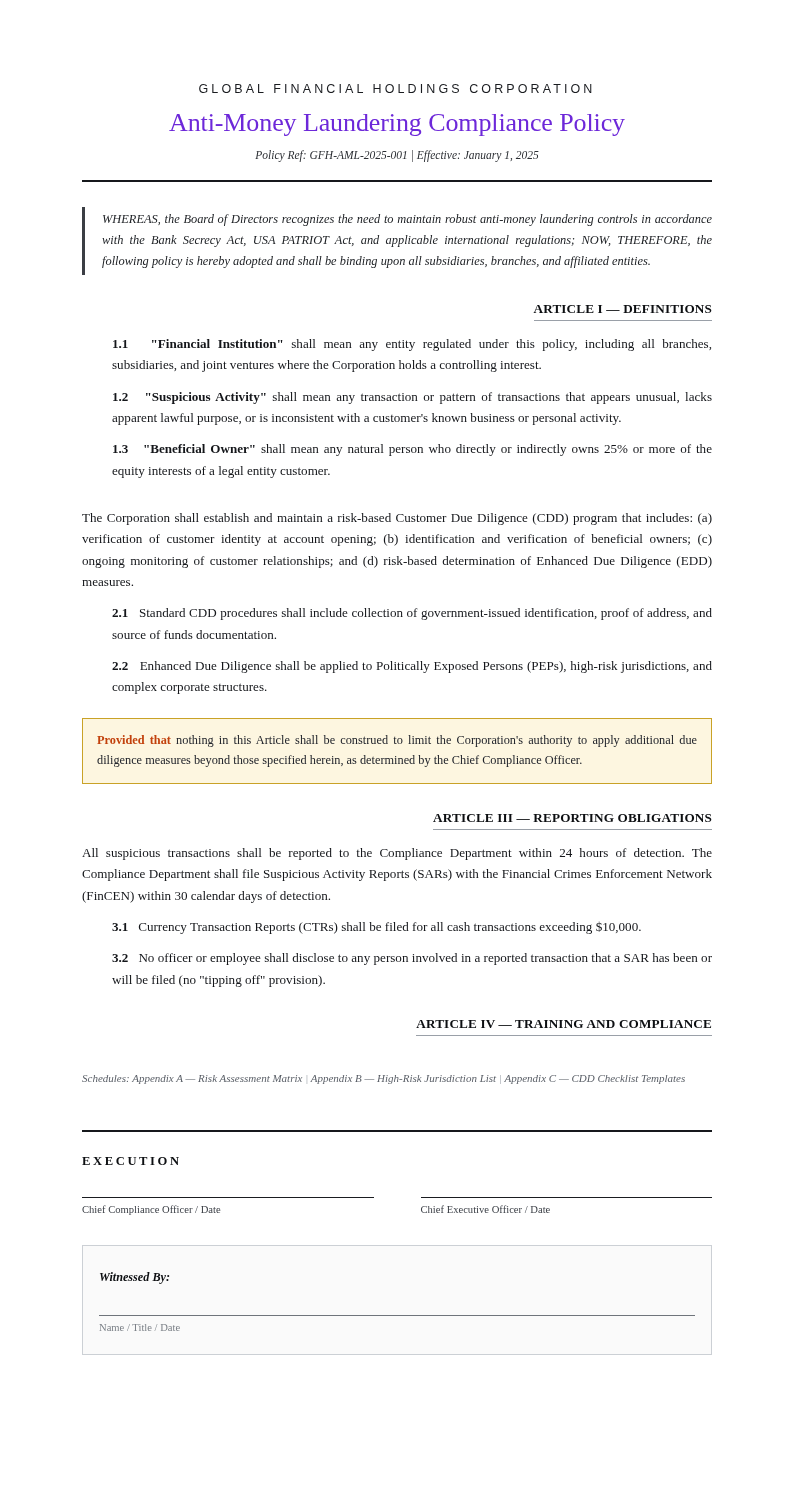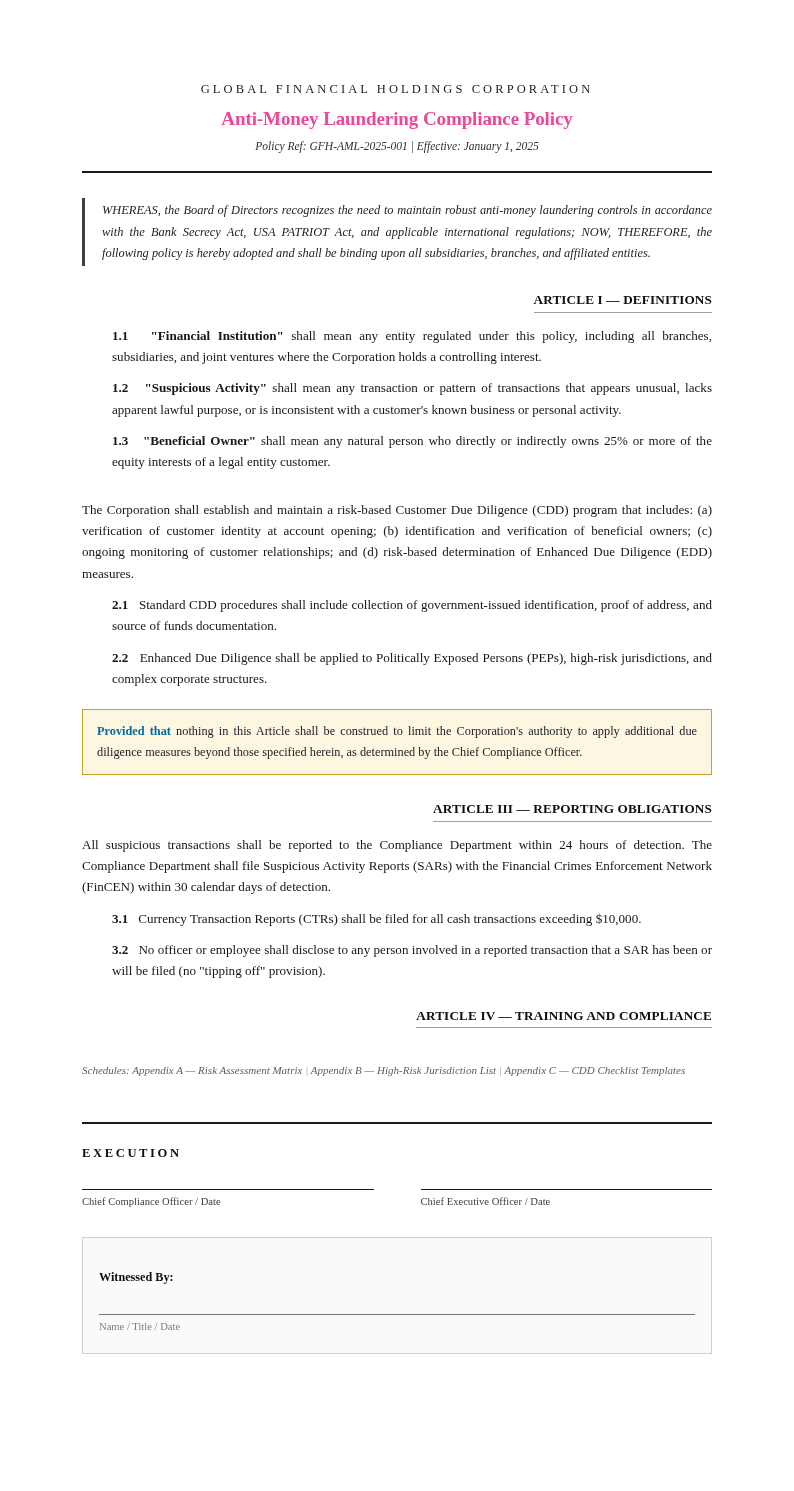--- a/index.html
+++ b/index.html
@@ -21,33 +21,33 @@
     box-sizing: border-box;
     padding: 82px 82px 60px 82px;
     background: #ffffff;
   }
 
   
   .doc-header {
     text-align: center;
   }
   .org-name {
-    font-family: Liberation Serif, serif;
+    font-family: Liberation Sans, sans-serif;
     font-size: 12.5px;
     letter-spacing: 3.1px;
     font-weight: 400;
     color: #1a1c20;
     text-transform: uppercase;
     margin: 0 0 11px 0;
     line-height: 1.2;
   }
   .doc-title {
-    font-size: 19px;
-    font-weight: 700;
-    color: #ec4899;
+    font-size: 26px;
+    font-weight: 400;
+    color: #6d28d9;
     margin: 0 0 9px 0;
     line-height: 1.18;
     letter-spacing: -0.1px;
   }
   .doc-subtitle {
     font-size: 11.5px;
     font-style: italic;
     color: #2b2e33;
     margin: 0;
     line-height: 1.3;
@@ -124,21 +124,21 @@
   }
   .proviso p {
     margin: 0;
     font-size: 12.3px;
     line-height: 1.66;
     text-align: justify;
     color: #20232a;
   }
   .proviso .lead {
     font-weight: 700;
-    color: #0369a1;
+    color: #c2410c;
   }
 
   
   .schedules {
     margin: 22px 0 0 0;
     font-size: 11px;
     font-style: italic;
     color: #595e66;
     line-height: 1.6;
     text-align: left;
@@ -186,22 +186,23 @@
     margin-top: 27px;
     border: 1.2px solid #ccd0d5;
     background: #fafafa;
     padding: 16px 16px 18px 16px;
     box-sizing: border-box;
   }
   .witness-title {
     font-size: 12.2px;
     font-weight: 700;
     color: #0d0f12;
-    margin: 16px 0 29px 0;
+    margin: 8px 0 29px 0;
     line-height: 1.3;
+    font-style: italic;
   }
   .witness-line {
     border-top: 1px solid #6f747b;
     height: 0;
     margin: 0 0 5px 0;
   }
   .witness-caption {
     font-size: 10.6px;
     color: #7b8087;
     line-height: 1.4;

